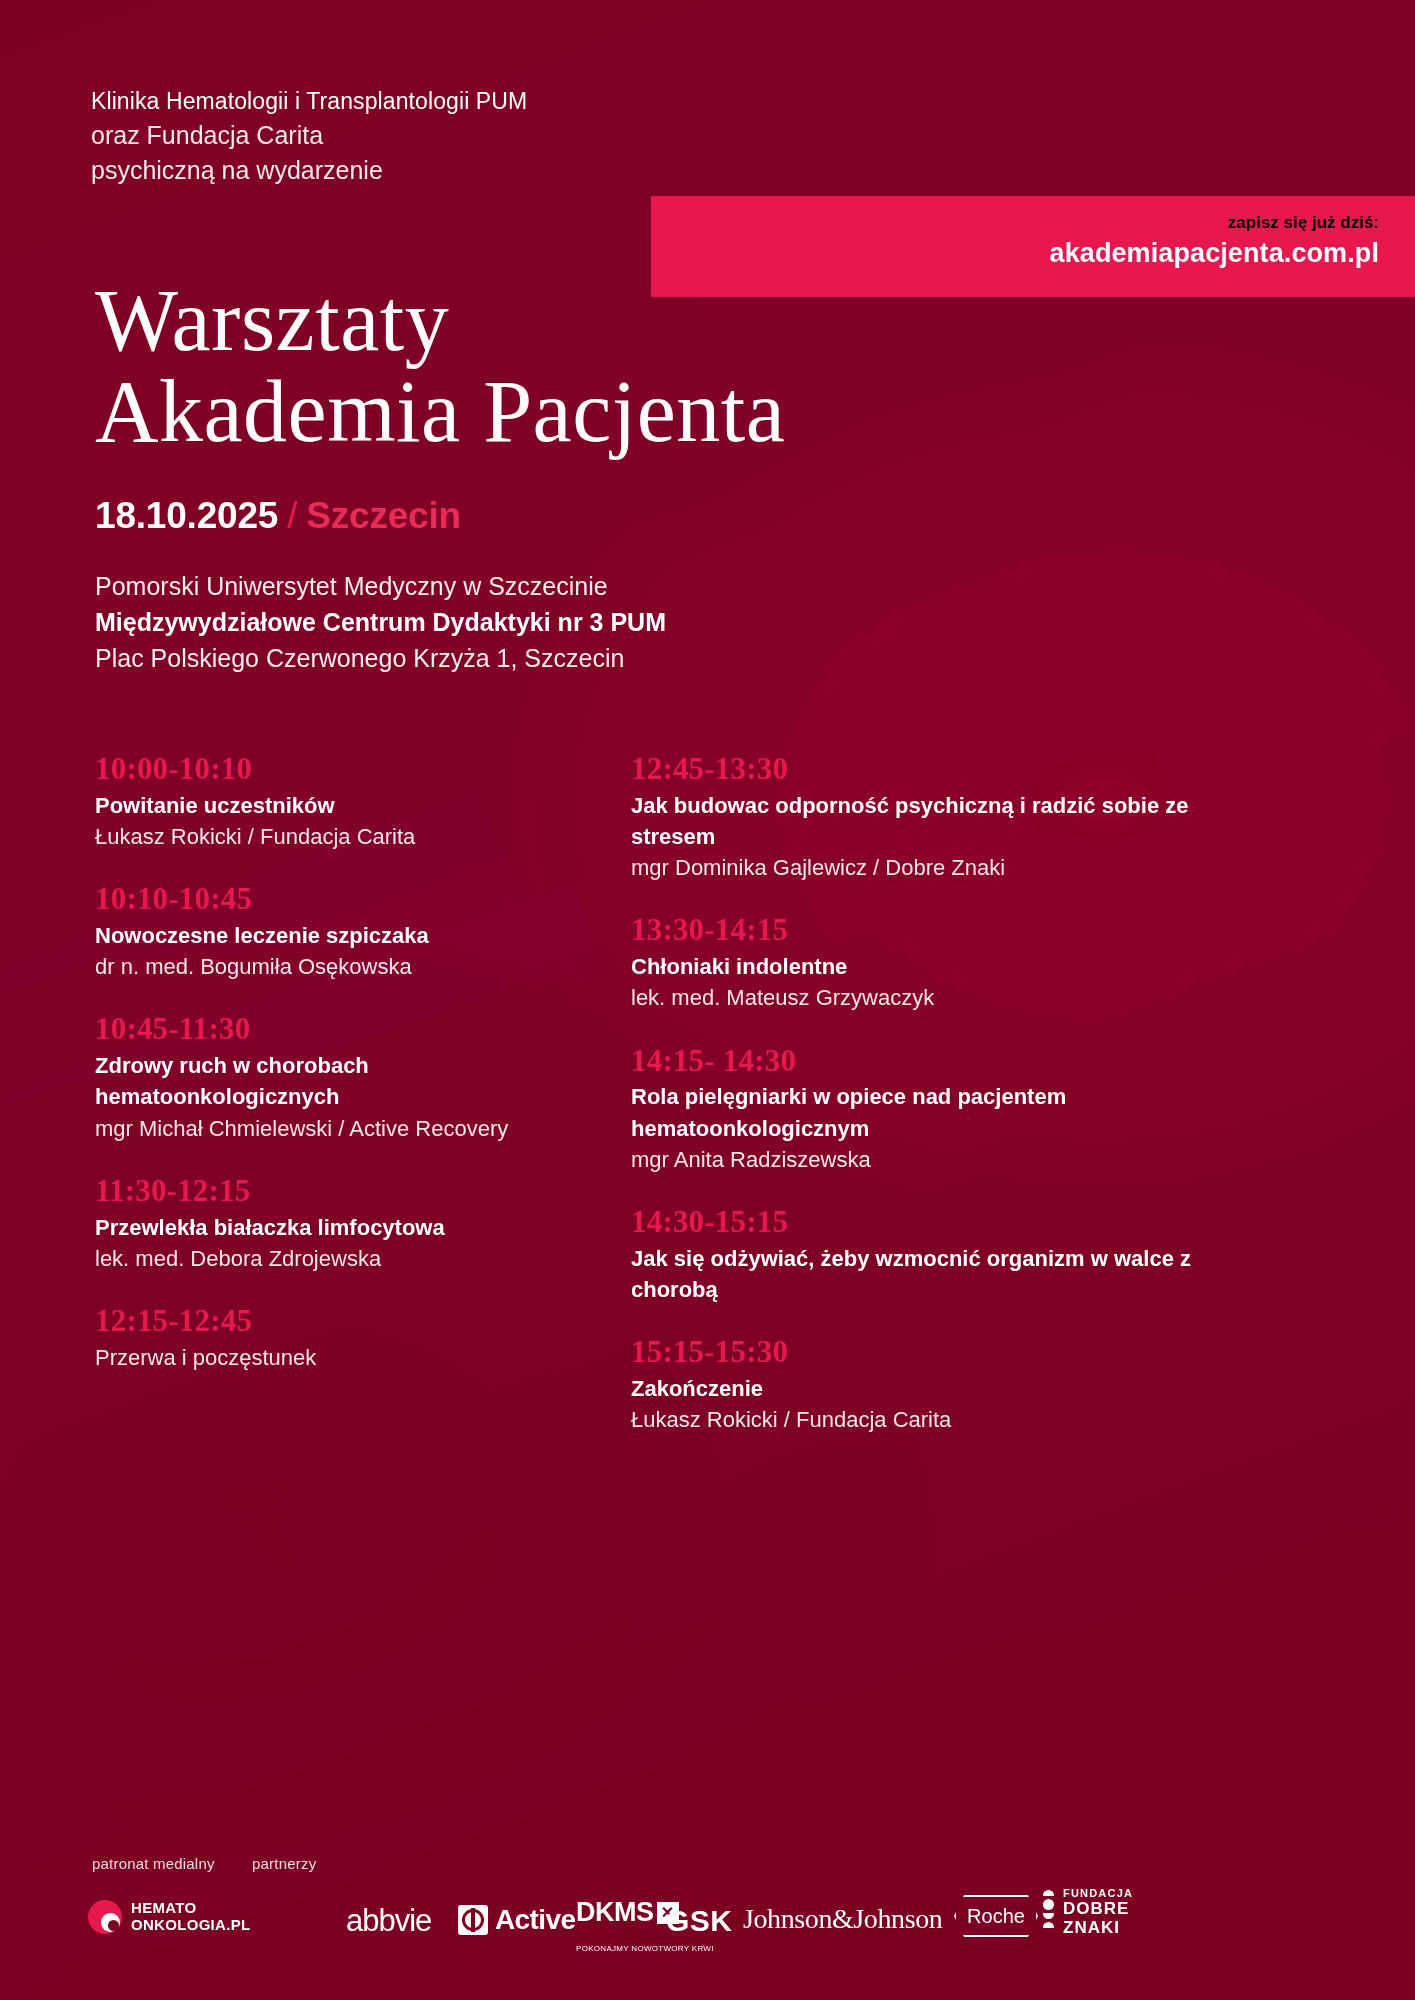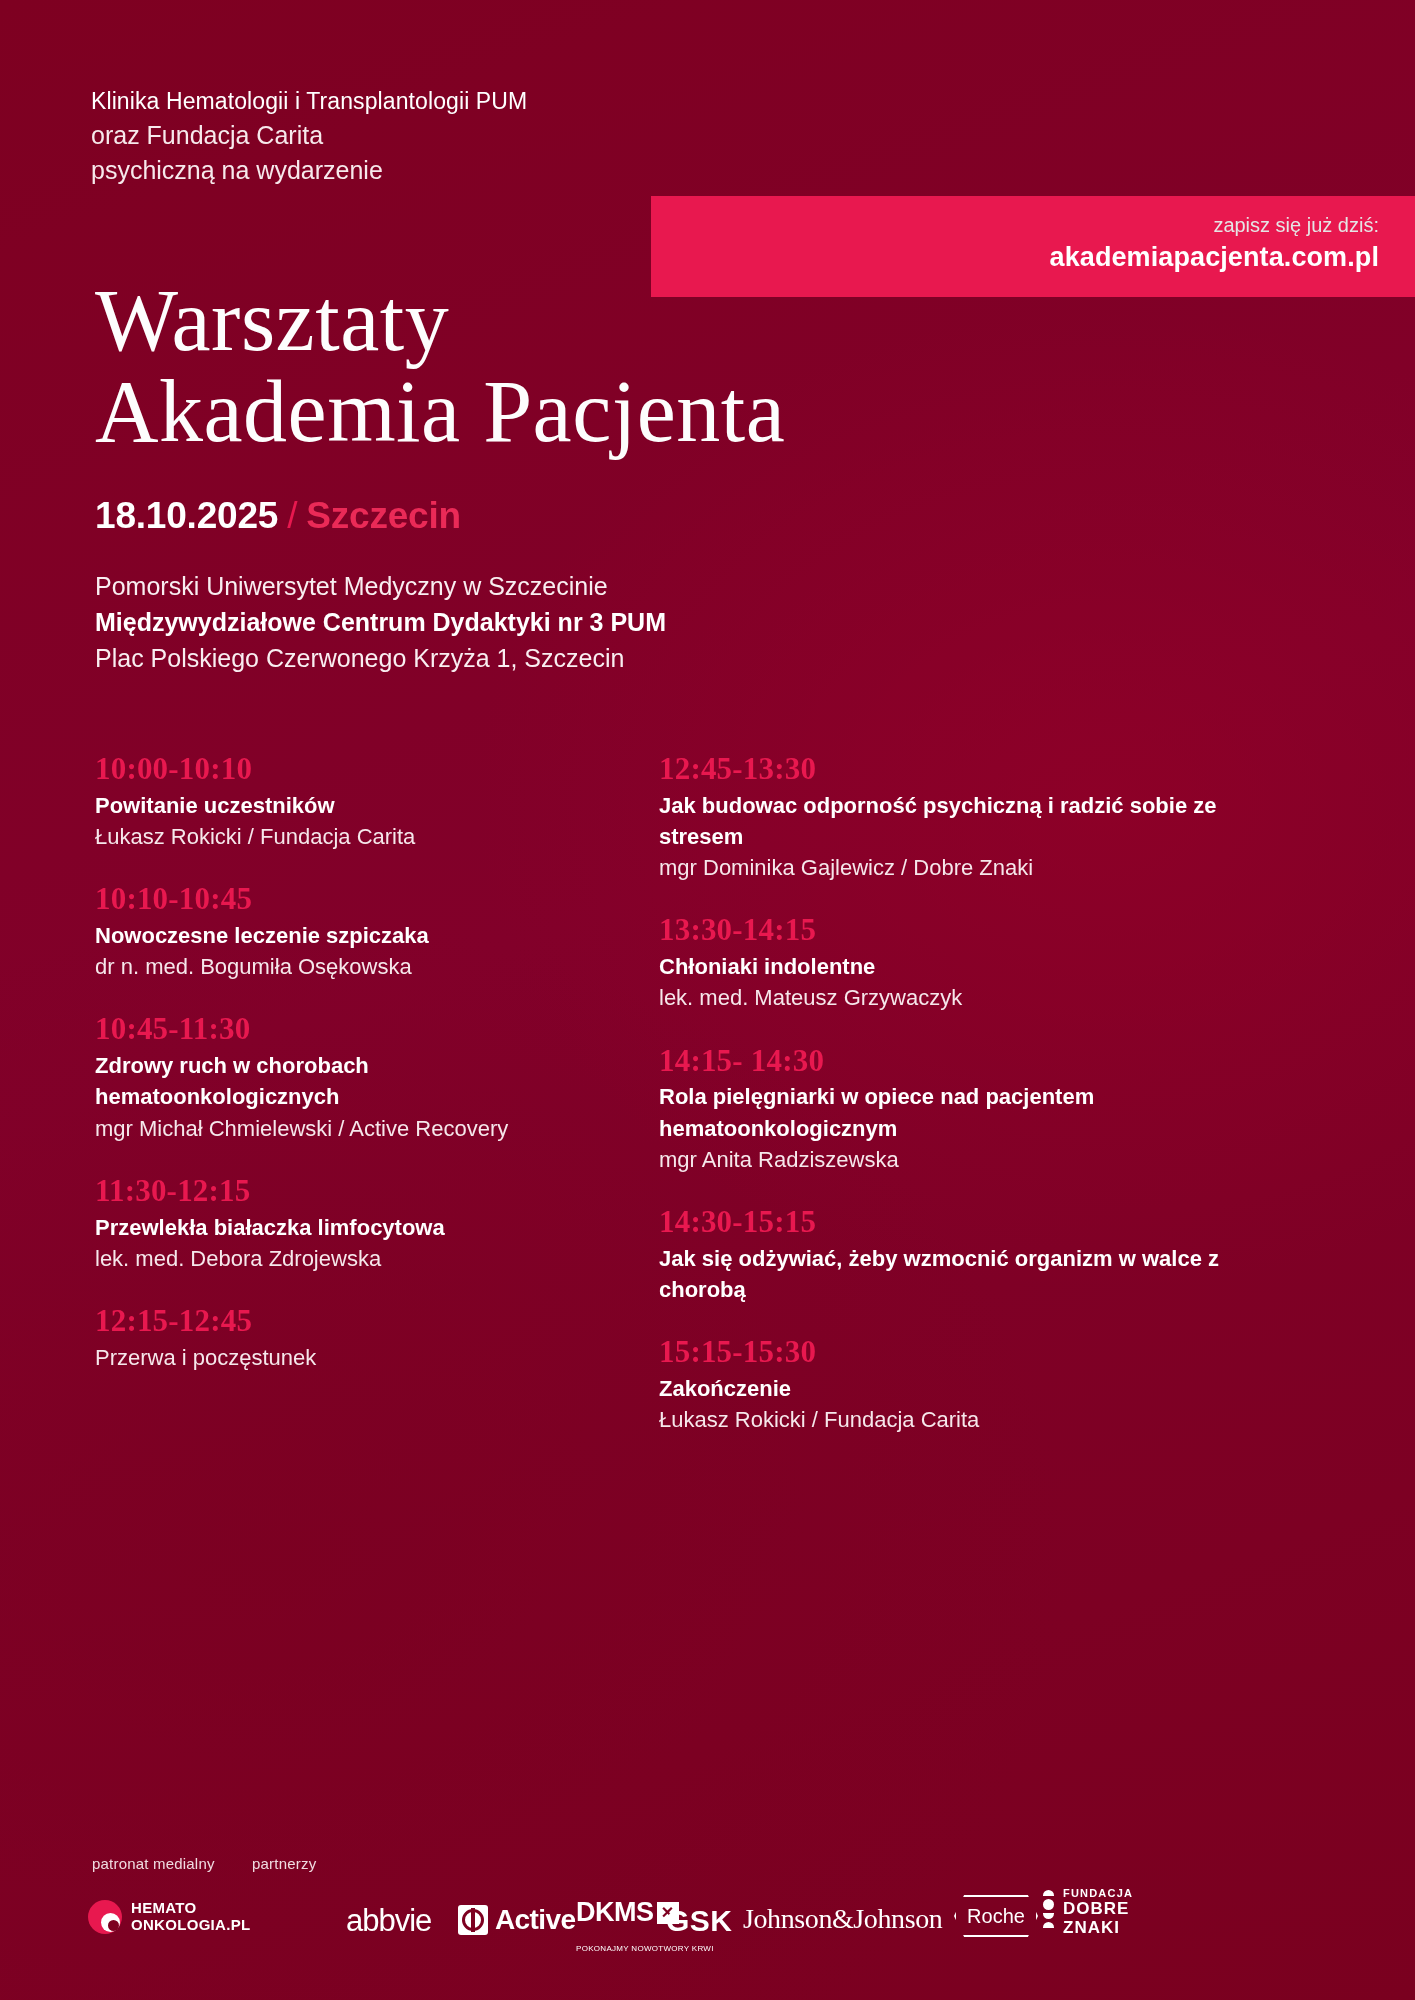--- a/index.html
+++ b/index.html
@@ -25,21 +25,21 @@
   .header .l2,.header .l3{font-size:25px;font-weight:400;line-height:1.42;color:#f7e9ec;}
 
   
   .badge{
     position:absolute;left:651px;top:196px;width:764px;height:101px;
     background:#e8184f;
     box-sizing:border-box;
     padding:16px 36px 0 0;
     text-align:right;
   }
-  .badge .bl1{font-size:20px;font-weight:400;line-height:1.35;color:#e5e5e5;}
+  .badge .bl1{font-size:17px;font-weight:700;line-height:1.35;color:#000000;}
   .badge .bl2{font-size:27px;font-weight:bold;line-height:1.35;color:#ffffff;letter-spacing:.1px;}
 
   
   .title{
     position:absolute;left:95px;top:276px;width:1000px;
     font-family:"Liberation Serif", serif;
     font-weight:400;
     font-size:88px;
     line-height:1.03;
     letter-spacing:.5px;
@@ -52,21 +52,21 @@
   .datecity .dc-date{color:#ffffff;}
   .datecity .dc-sep{color:#e8184f;font-weight:400;margin:0 9px;}
   .datecity .dc-city{color:#ea2a57;}
 
   
   .venue{position:absolute;left:95px;top:568px;width:820px;}
   .venue div{font-size:25px;line-height:1.44;color:#f9eef1;}
   .venue .v-strong{font-weight:bold;color:#ffffff;}
 
   
-  .agenda{position:absolute;left:95px;top:752px;width:1230px;display:flex;gap:94px;}
+  .agenda{position:absolute;left:95px;top:752px;width:1230px;display:flex;gap:66px;}
   .col{width:470px;}
   .col.right{width:600px;}
   .slot{margin-bottom:30px;}
   .slot .time{
     font-family:"Liberation Serif", serif;
     font-size:31px;font-weight:bold;color:#e8184f;line-height:1.12;
     letter-spacing:.2px;margin-bottom:3px;
   }
   .slot .topic{font-size:22px;font-weight:bold;line-height:1.42;color:#ffffff;}
   .slot .speaker{font-size:22px;font-weight:400;line-height:1.42;color:#f6e7eb;}

